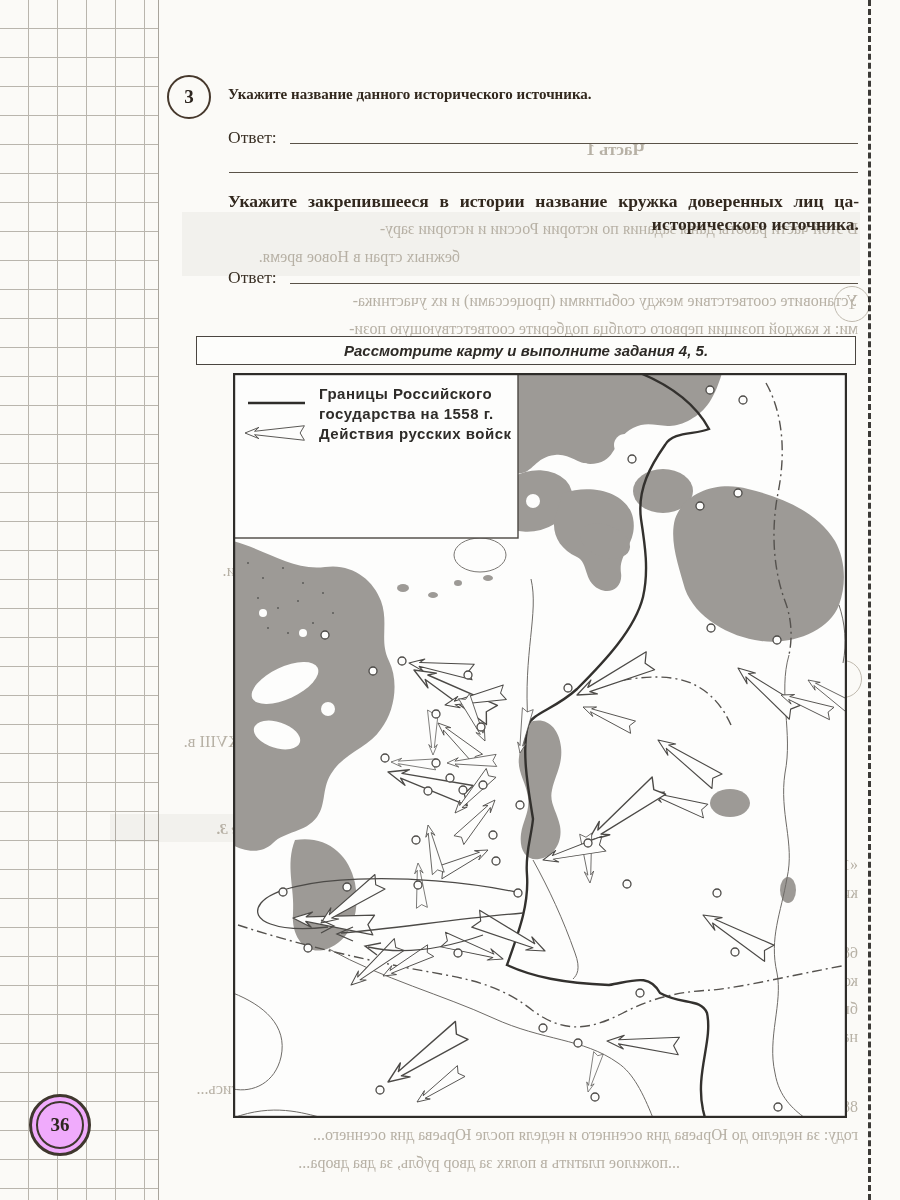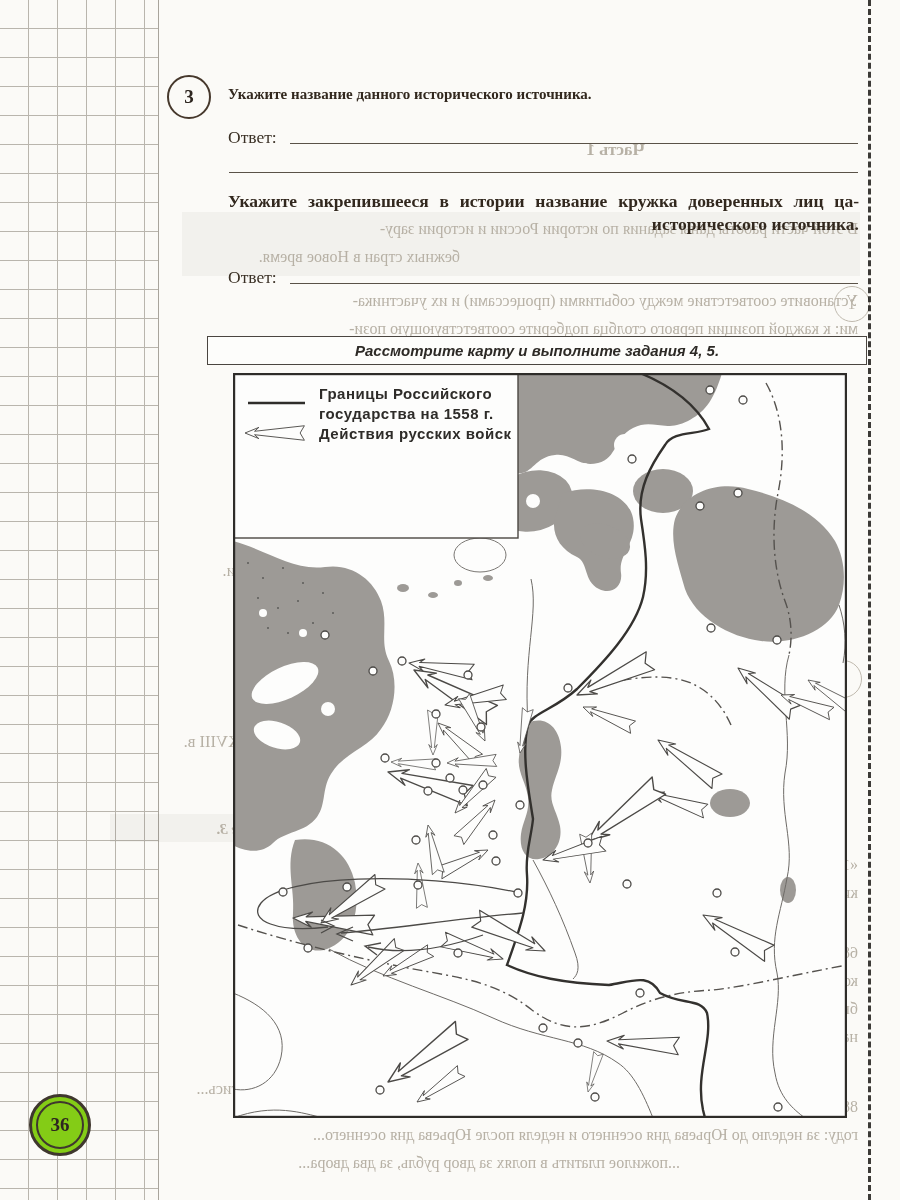--- a/index.html
+++ b/index.html
@@ -35,31 +35,31 @@
   }
   .answer-row{position:absolute;left:228px;font-size:17.5px;color:#3a3025;}
   .answer-line{position:absolute;height:0;border-top:1.2px solid #5a5248;}
   .para{
     position:absolute;left:228px;top:190px;width:631px;
     font-size:17.5px;font-weight:bold;line-height:22.6px;color:#32281e;
   }
   .para .jl{text-align:justify;text-align-last:justify;}
   .para .ll{text-align:right;}
   .banner{
-    position:absolute;left:207px;top:336px;width:658px;height:27px;
+    position:absolute;left:196px;top:336px;width:658px;height:27px;
     border:1.5px solid #4a4540;background:#fdfdfb;
     display:flex;align-items:center;justify-content:center;
     font-family:"Liberation Sans", sans-serif;
     font-size:15px;font-weight:bold;font-style:italic;color:#2d2a26;
   }
   .map-wrap{position:absolute;left:233px;top:373px;width:614px;height:745px;background:#fdfdfc;}
   .page-num{
     position:absolute;left:29px;top:1094px;width:56px;height:56px;
     border:3px solid #3f372e;border-radius:50%;
-    display:flex;align-items:center;justify-content:center;background:#84cc16;
+    display:flex;align-items:center;justify-content:center;background:#f0abfc;
   }
   .page-num .inner{
     width:44px;height:44px;border:2px solid #3f372e;border-radius:50%;
     display:flex;align-items:center;justify-content:center;
     font-size:19px;font-weight:bold;color:#2e2620;
   }
   
   .bleed{
     position:absolute;inset:0;transform:scaleX(-1);
     color:#a9a296;mix-blend-mode:multiply;opacity:.8;

